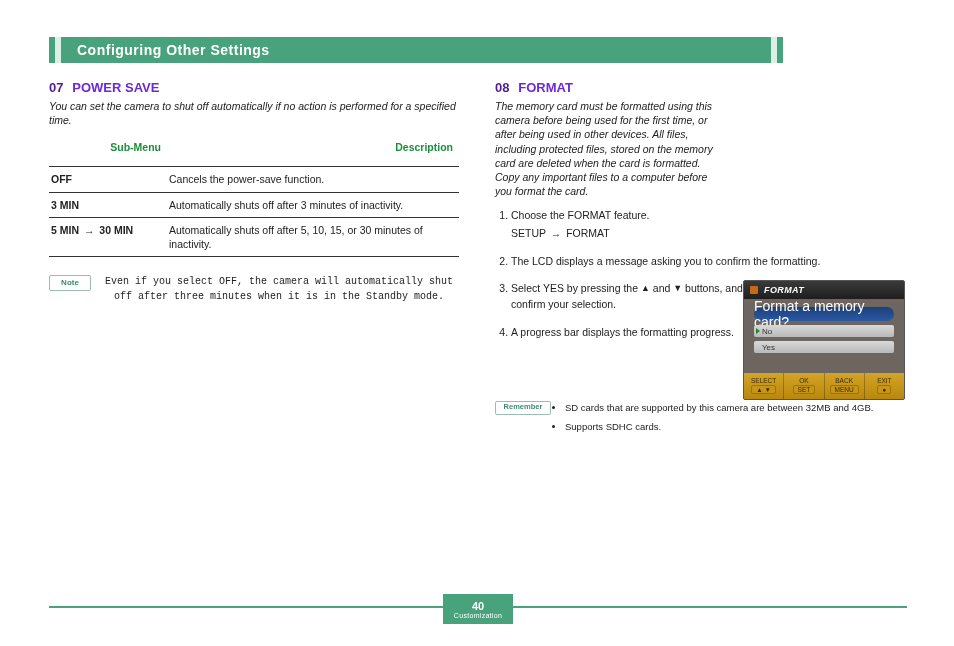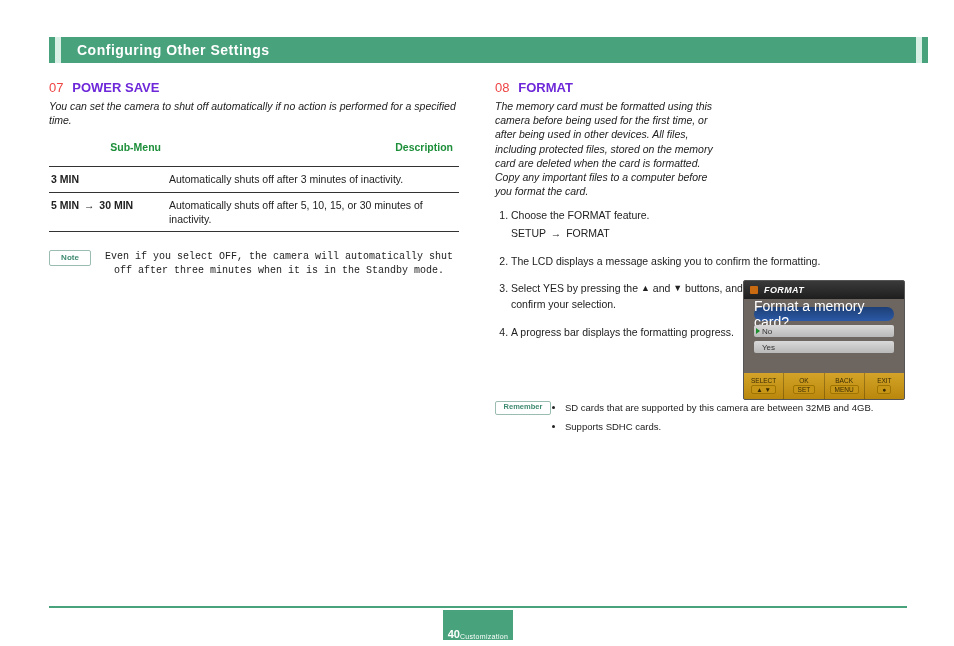--- a/index.html
+++ b/index.html
@@ -10,41 +10,41 @@
     background: #fff;
     color: #222;
     font-size: 10px;
     position: relative;
     overflow: hidden;
   }
 
   
   .header-bar {
     position: absolute;
-    left: 49px; top: 37px; width: 879px; height: 26px;
+    left: 49px; top: 37px; width: 734px; height: 26px;
     background: #48a27c;
     display: flex; align-items: center;
   }
   .header-bar .accent-left  { position:absolute; left:6px;  top:0; width:6px; height:26px; background:#daf0e6; }
   .header-bar .accent-right { position:absolute; right:6px; top:0; width:6px; height:26px; background:#daf0e6; }
   .header-bar .title { color:#fff; font-size:14px; font-weight:bold; padding-left:28px; letter-spacing:.5px; }
 
   
   .page {
     position: absolute;
     left: 49px; top: 80px; width: 858px;
     display: flex; flex-direction: row; gap: 36px;
   }
   .col { width: 410px; }
   .col-left  { position: relative; }
   .col-right { position: relative; }
 
   
   .sec-title-block { margin-bottom: 4px; }
-  .sec-number { color:#ef4444; font-size:13px; font-weight:normal; margin-right:6px; }
+  .sec-number { color:#4c1d95; font-size:13px; font-weight:bold; margin-right:6px; }
   .sec-title  { color:#6d28d9; font-size:13px; font-weight:bold; }
 
   .lead { font-size:10.5px; line-height:1.35; color:#222; margin:4px 0 10px 0;font-style:italic; }
 
   table.opts { border-collapse: collapse; width: 100%; font-size:10.5px; }
   table.opts th {
     color:#1d8f3a; font-weight:bold; text-align:right;
     border-bottom:1.2px solid #333; padding:4px 6px 13px 2px;
   }
   table.opts td {
@@ -125,23 +125,23 @@
 
   
   .footer {
     position:absolute; left:49px; bottom:22px; width:858px; height:30px;
   }
   .footer .rule {
     position:absolute; left:0; right:0; top:12px; height:2px;
     background:linear-gradient(#48a27c,#48a27c);
   }
   .footer .chip {
-    position:absolute; left:50%; transform:translateX(-50%); top:16px;
+    position:absolute; left:50%; transform:translateX(-50%); top:0;
     width:70px; height:30px; background:#48a27c;
-    display:flex;flex-direction:row;align-items:flex-end;justify-content:center;
+    display:flex;flex-direction:column;align-items:center;justify-content:center;
   }
   .footer .chip .pg { color:#fff; font-weight:bold; font-size:11px; }
   .footer .chip .lbl { color:#fff; font-size:7px; letter-spacing:.3px; }
 </style>
 </head>
 <body>
 
 <div class="header-bar">
   <span class="accent-left"></span>
   <span class="accent-right"></span>
@@ -155,20 +155,24 @@
       <span class="sec-number">07</span>
       <span class="sec-title">POWER SAVE</span>
     </div>
     <p class="lead">You can set the camera to shut off automatically if no action is performed for a specified time.</p>
 
     <table class="opts">
       <tbody>
           <tr>
         <th>Sub-Menu</th>
         <th>Description</th>
+      </tr>
+      <tr>
+        <td class="key">OFF</td>
+        <td>Cancels the power-save function.</td>
       </tr>
       <tr>
         <td class="key">3 MIN</td>
         <td>Automatically shuts off after 3 minutes of inactivity.</td>
       </tr>
       <tr class="last">
         <td class="key">
           <span>5 MIN</span>
           <span class="arrow">→</span>
           <span>30 MIN</span>

